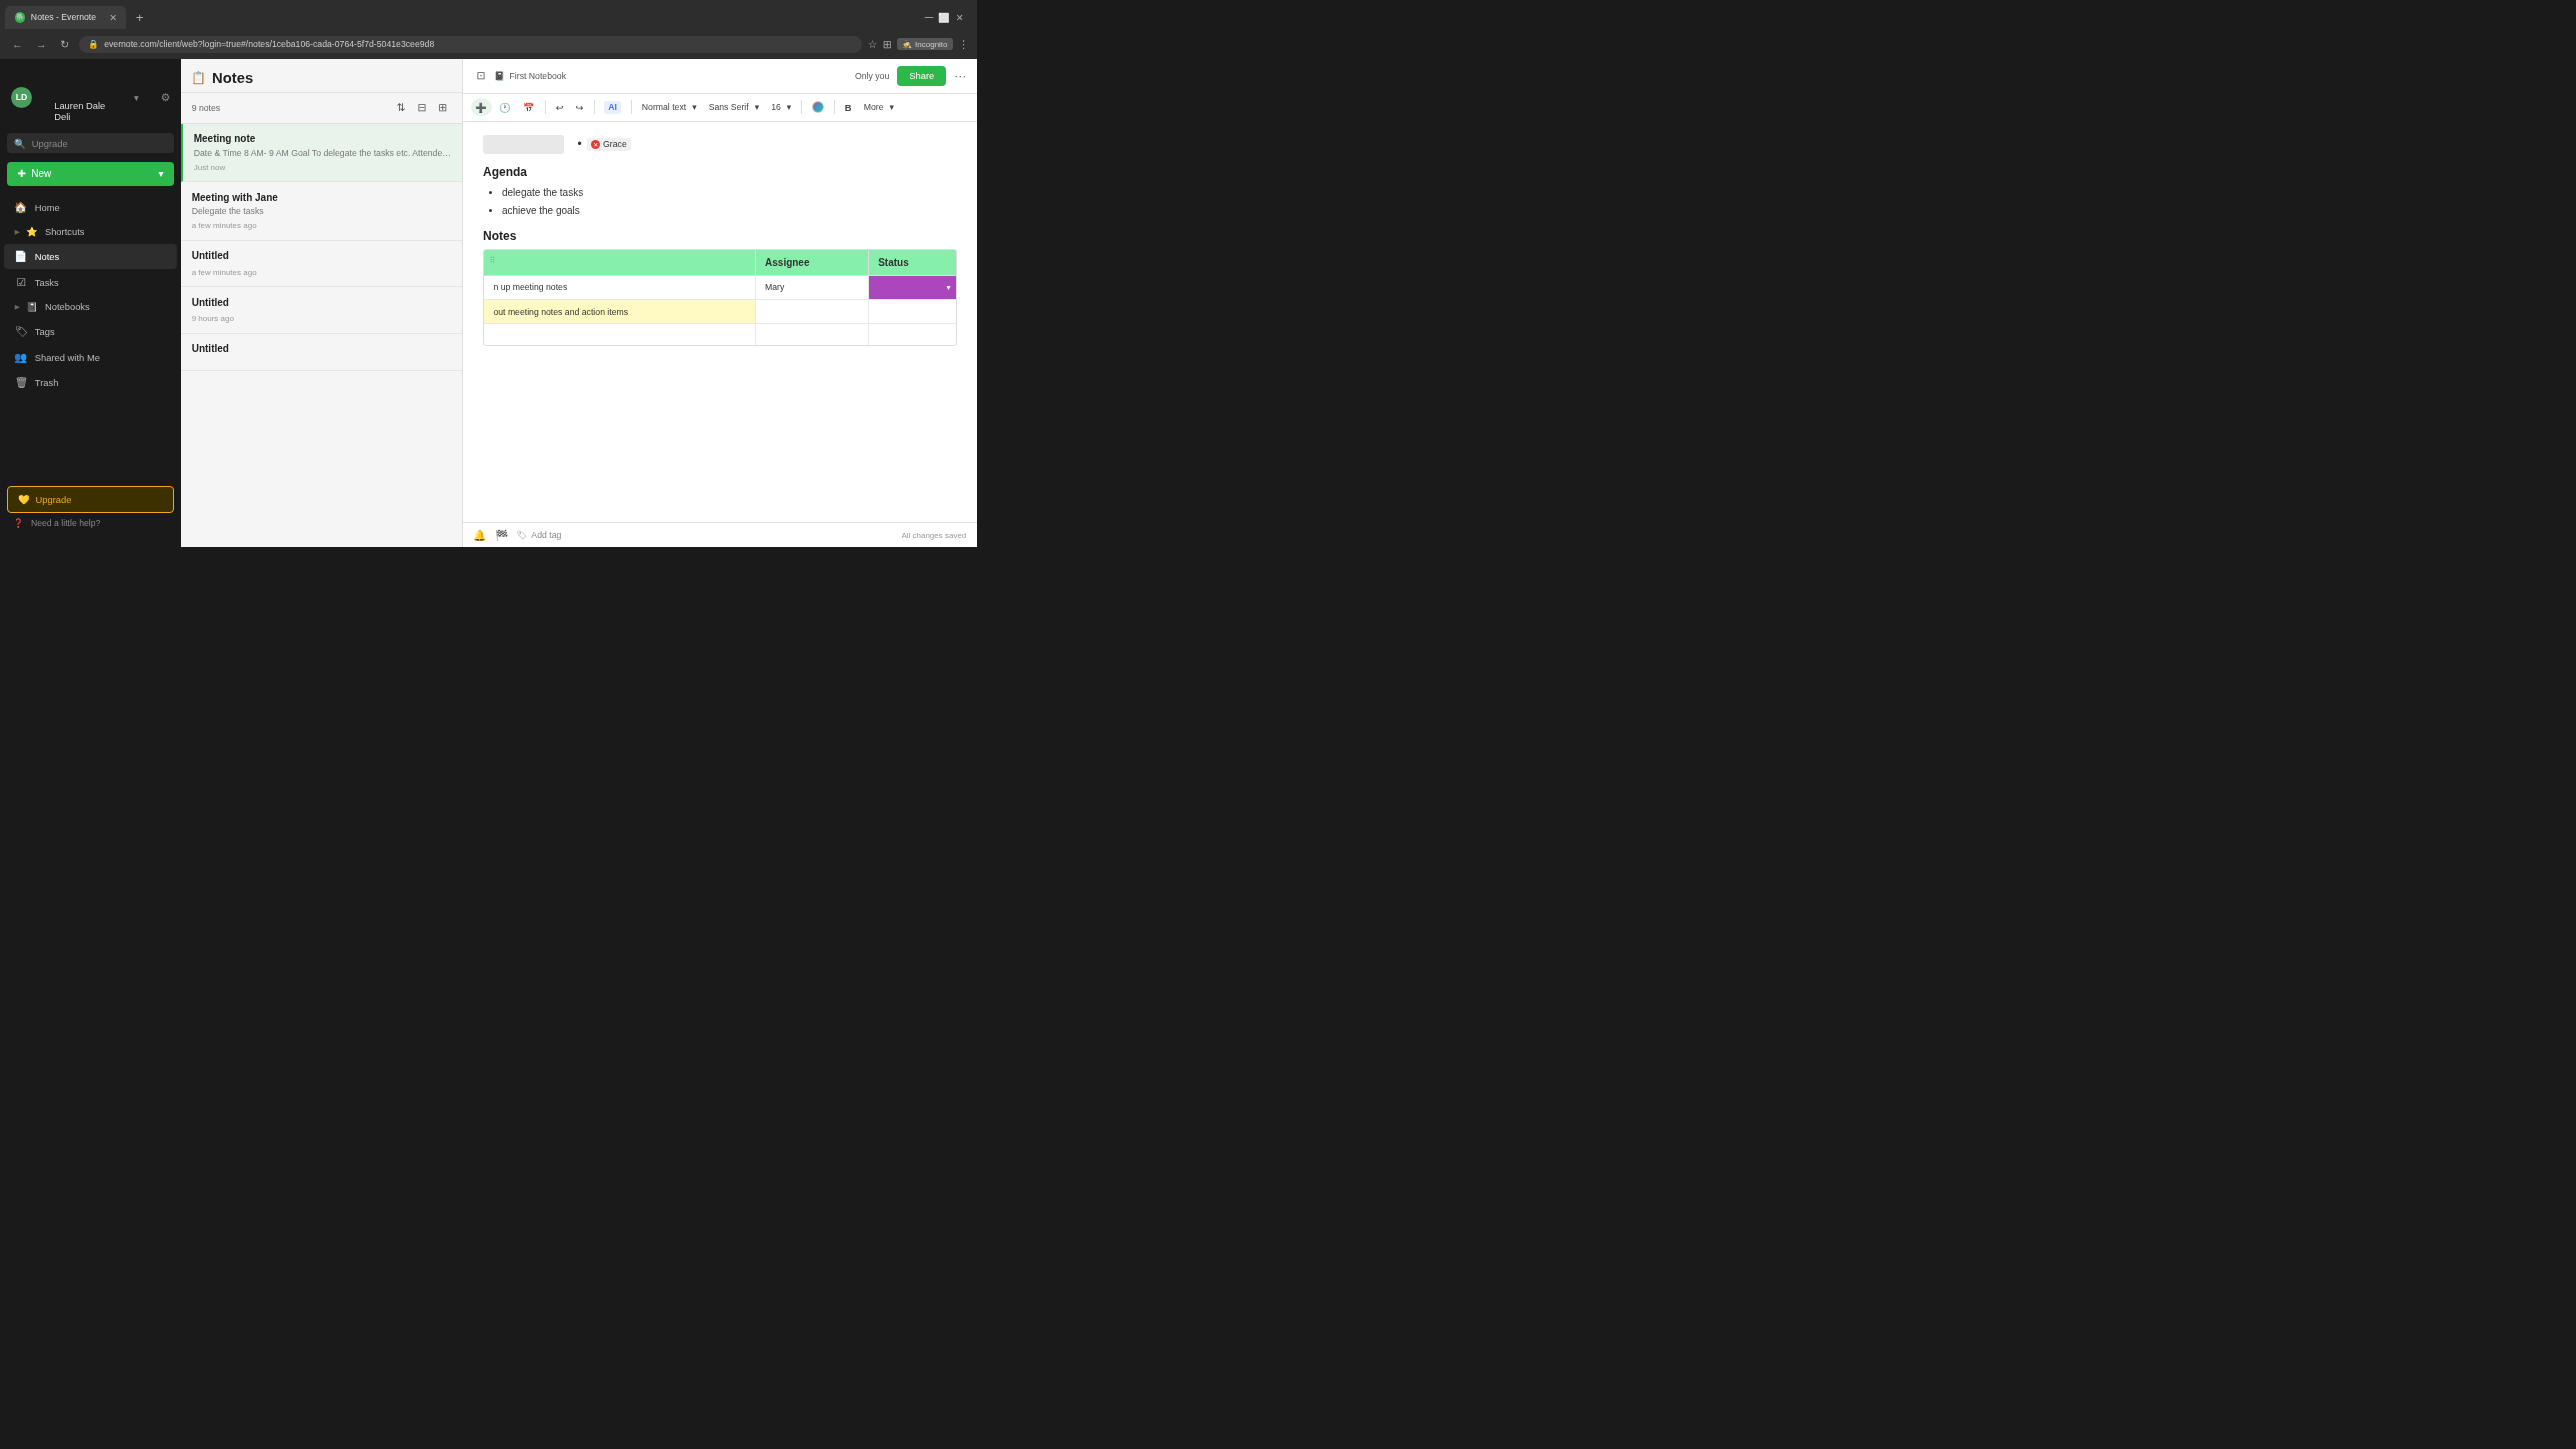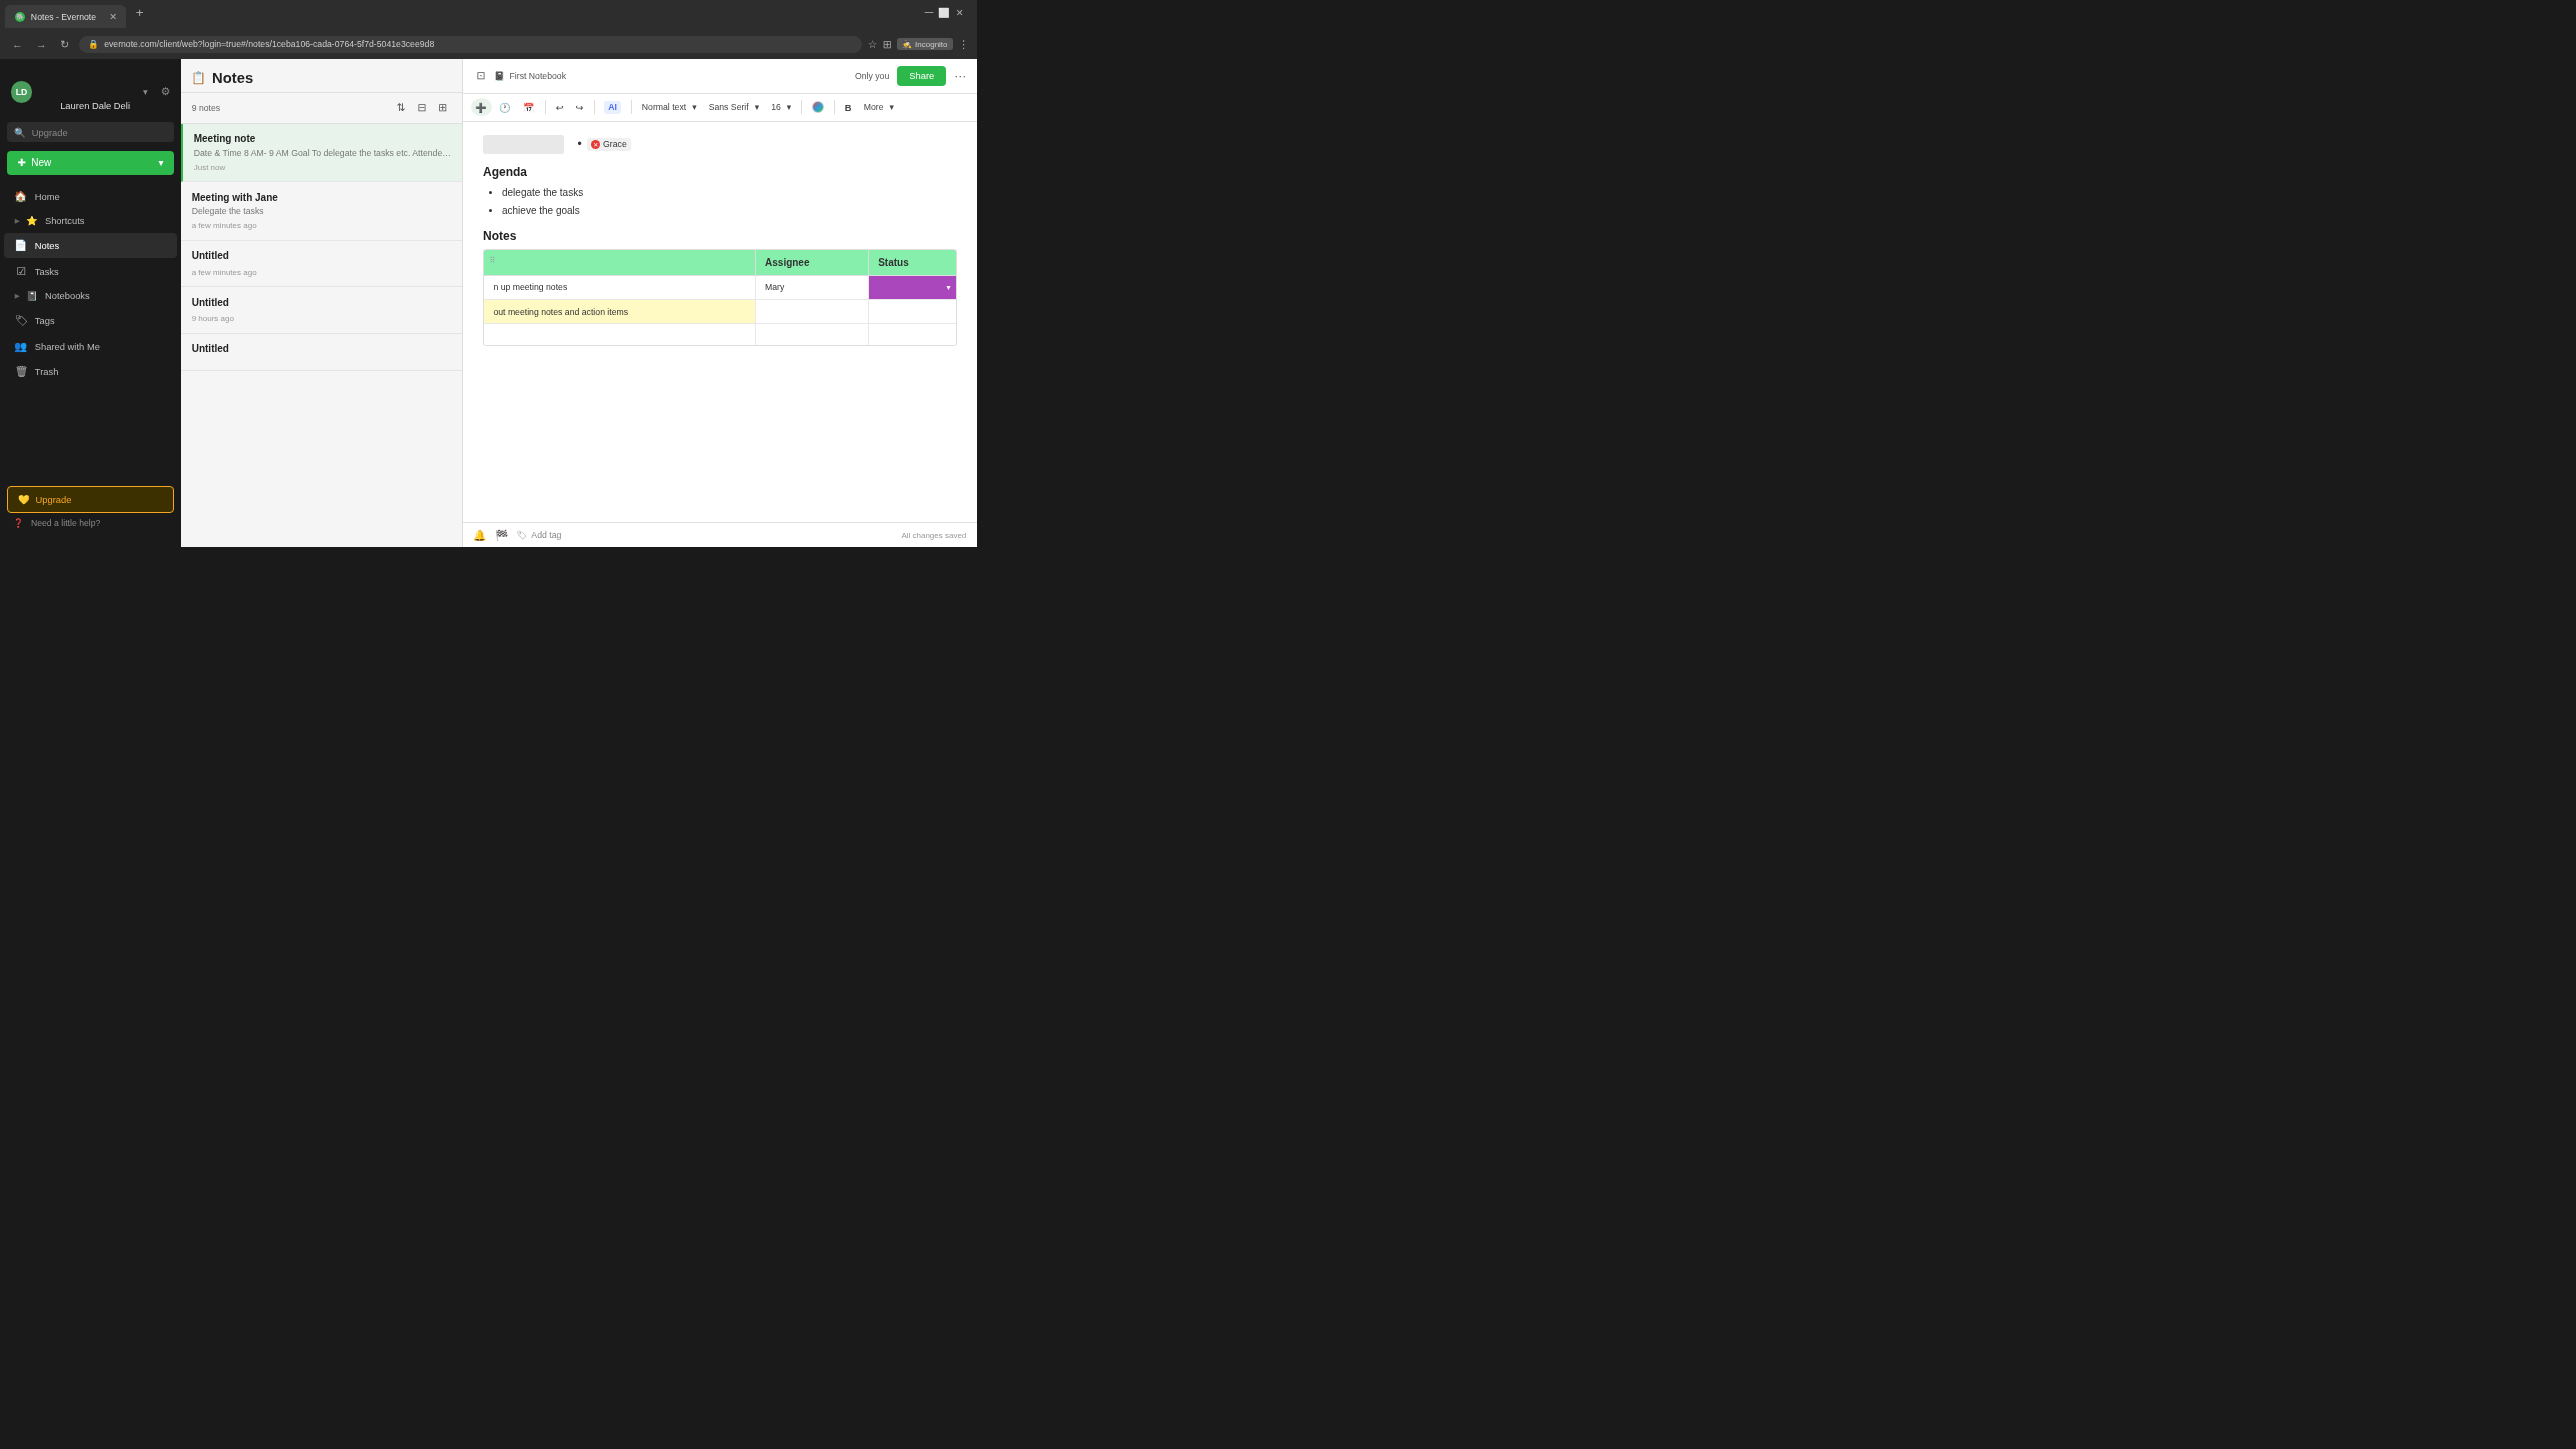--- a/index.html
+++ b/index.html
@@ -4,21 +4,21 @@
   <style>
     * { box-sizing: border-box; margin: 0; padding: 0; }
     body { font-family: -apple-system, BlinkMacSystemFont, 'Segoe UI', sans-serif; background: #1a1a1a; color: #333; overflow: hidden; width: 977px; height: 547px; }
 
     
     .browser-chrome {
       background: #2d2d2d;
       width: 100%;
     }
     .tab-bar {
-      display: flex; align-items: flex-start; padding: 5.4px 5.4px 0; gap: 4px; height: 29.5px;
+      display: flex; align-items: center; padding: 5.4px 5.4px 0; gap: 4px; height: 29.5px;
     }
     .browser-tab {
       display: flex; align-items: center; gap: 5.4px; background: #3c3c3c; border-radius: 5.4px 5.4px 0 0;
       padding: 4px 9.4px; min-width: 121px; height: 23px; color: #ddd; font-size: 8.7px;
     }
     .tab-favicon { width: 10.7px; height: 10.7px; background: #2db84b; border-radius: 50%; display: flex; align-items: center; justify-content: center; color: white; font-size: 6.7px; }
     .tab-close { margin-left: auto; cursor: pointer; color: #aaa; font-size: 9.4px; }
     .tab-new { background: transparent; border: none; color: #aaa; font-size: 13.4px; cursor: pointer; padding: 0 5.4px; }
     .nav-bar {
       display: flex; align-items: center; gap: 5.4px; padding: 4px 8px; background: #2d2d2d; height: 29.5px;
@@ -37,21 +37,21 @@
     .app-layout {
       display: flex; height: calc(547px - 59px); background: #ffffff;
     }
 
     
     .sidebar {
       width: 181px; min-width: 181px; background: #1a1a1a; color: #ccc;
       display: flex; flex-direction: column; padding: 8px 0;
     }
     .sidebar-user {
-      display: flex; align-items: center; gap: 13px; padding: 5.4px 10.7px 8px; text-align: right;
+      display: flex; align-items: center; gap: 22px; padding: 5.4px 10.7px 8px;
     }
     .user-avatar {
       width: 21.5px; height: 21.5px; border-radius: 50%; background: #4a9d5c;
       display: flex; align-items: center; justify-content: center; color: white; font-size: 8.7px; font-weight: bold;
     }
     .user-name { font-size: 9.4px; color: #ddd; flex: 1; margin-top: 28px; }
     .gear-icon { color: #888; font-size: 10.7px; cursor: pointer; }
     .search-bar {
       margin: 2.7px 6.7px 5.4px; background: #2d2d2d; border-radius: 4px;
       display: flex; align-items: center; gap: 5.4px; padding: 4.7px 8px; cursor: pointer;

